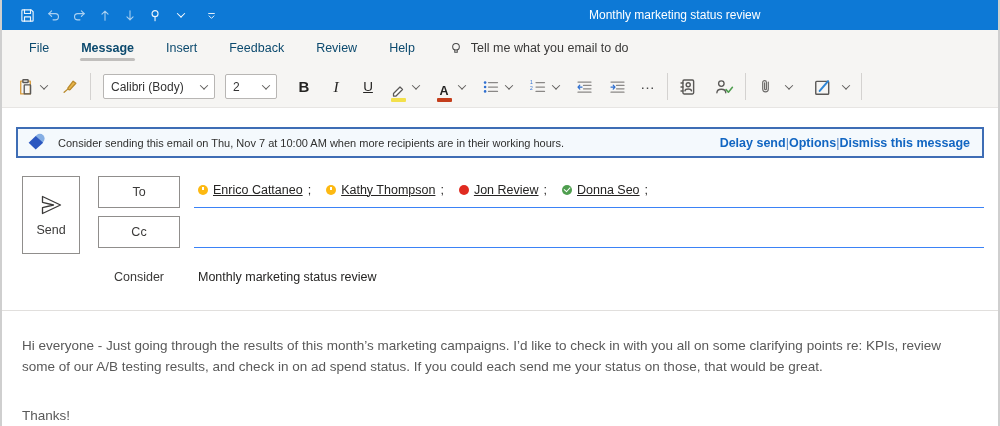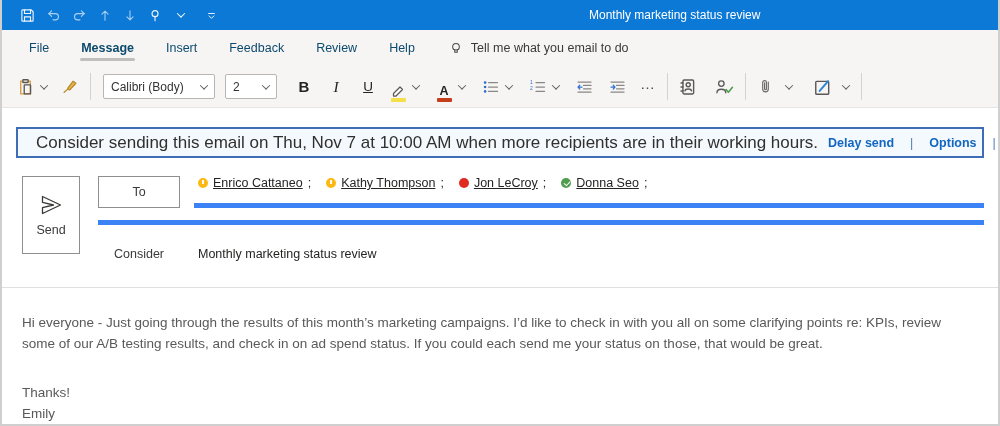--- a/index.html
+++ b/index.html
@@ -36,32 +36,32 @@
   .glyphI { font-family:"Liberation Serif", serif; font-style:italic; font-size:15.5px; color:#252423; }
   .glyphU { font-size:13.5px; text-decoration:underline; color:#252423; }
   .stackicon { display:flex; flex-direction:column; align-items:center; justify-content:flex-end; gap:1px; }
   .stackicon .bar { width:15px; height:3.2px; border-radius:1px; }
   .fc-A { font-weight:bold; font-size:12.5px; color:#252423; line-height:12px; }
   .more-dots { font-size:15px; color:#4a4a4a; letter-spacing:1px; padding-bottom:6px; }
 
   
   .banner-wrap { padding:19px 14px 0 14px; background:#fff; flex:none; }
   .banner { border:2px solid #3e6db5; background:#f4f9fd; height:31px; display:flex; align-items:center; padding:0 12px 0 8px; gap:10px; }
-  .banner-msg { font-size:17px; color:#30302f; white-space:nowrap; }
-  .banner-actions { margin-left:auto; display:flex; align-items:center; gap:16px; font-size:12.5px; font-weight:bold; color:#1266c2; white-space:nowrap; }
+  .banner-msg { font-size:11px; color:#30302f; white-space:nowrap; }
+  .banner-actions { margin-left:auto; display:flex; align-items:center; gap:0; font-size:12.5px; font-weight:bold; color:#1266c2; white-space:nowrap; }
   .banner-actions .bdiv { font-weight:normal; color:#4e7fc0; }
 
   
   .compose { display:flex; padding:18px 14px 0 20px; gap:18px; background:#fff; flex:none; }
   .send-btn { width:58px; height:78px; background:#fff; border:1px solid #908e8c; display:flex; flex-direction:column; align-items:center; justify-content:center; gap:7px; font-size:12.5px; color:#3b3a39; }
   .send-btn svg { stroke:#3b3a39; fill:none; stroke-width:1.3; stroke-linejoin:round; }
   .fields { flex:1; display:flex; flex-direction:column; min-width:0; }
   .frow { display:flex; gap:14px; }
   .addr-btn { width:82px; height:32px; flex:none; background:#fff; border:1px solid #908e8c; font-size:12.5px; color:#3b3a39; display:flex; align-items:center; justify-content:center; }
-  .field { flex:1; border-bottom:5px solid #3b82f6; display:flex; align-items:flex-start; gap:15px; padding:0 4px 4px 4px; min-width:0; }
+  .field { flex:1; border-bottom:1px solid #3b82f6; display:flex; align-items:center; gap:15px; padding:0 4px 4px 4px; min-width:0; }
   .frow + .frow { margin-top:8px; }
   .recipient { display:flex; align-items:center; gap:5px; font-size:12.5px; color:#252423; white-space:nowrap; }
   .rname { text-decoration:underline; }
   .dot { width:10px; height:10px; border-radius:50%; position:relative; flex:none; }
   .dot.away { background:#fdb912; }
   .dot.away::after { content:""; position:absolute; left:4px; top:2px; width:1.5px; height:3.5px; background:#fff; }
   .dot.busy { background:#e02b20; }
   .dot.available { background:#4f9e4f; }
   .dot.available::after { content:""; position:absolute; left:2.4px; top:2.6px; width:4.6px; height:2.6px; border-left:1.4px solid #fff; border-bottom:1.4px solid #fff; transform:rotate(-48deg); }
   .subject-row { margin-top:10px; height:38px; display:flex; align-items:center; gap:14px; }
@@ -291,31 +291,32 @@
             <span class="rname">Enrico Cattaneo</span>
               <span> ;</span>
           </span>
           <span class="recipient">
             <span class="dot away"></span>
             <span class="rname">Kathy Thompson</span>
               <span>;</span>
           </span>
           <span class="recipient">
             <span class="dot busy"></span>
-            <span class="rname">Jon LeCroy</span>
+            <span class="rname">Jon Review</span>
               <span>;</span>
           </span>
           <span class="recipient">
             <span class="dot available"></span>
             <span class="rname">Donna Seo</span>
               <span>;</span>
           </span>
         </div>
       </div>
       <div class="frow">
+        <button class="addr-btn">Cc</button>
         <div class="field"></div>
       </div>
       <div class="subject-row">
         <span class="subject-label">Consider</span>
         <span class="subject-value">Monthly marketing status review</span>
       </div>
     </div>
   </div>
 
   <div class="mailbody">

